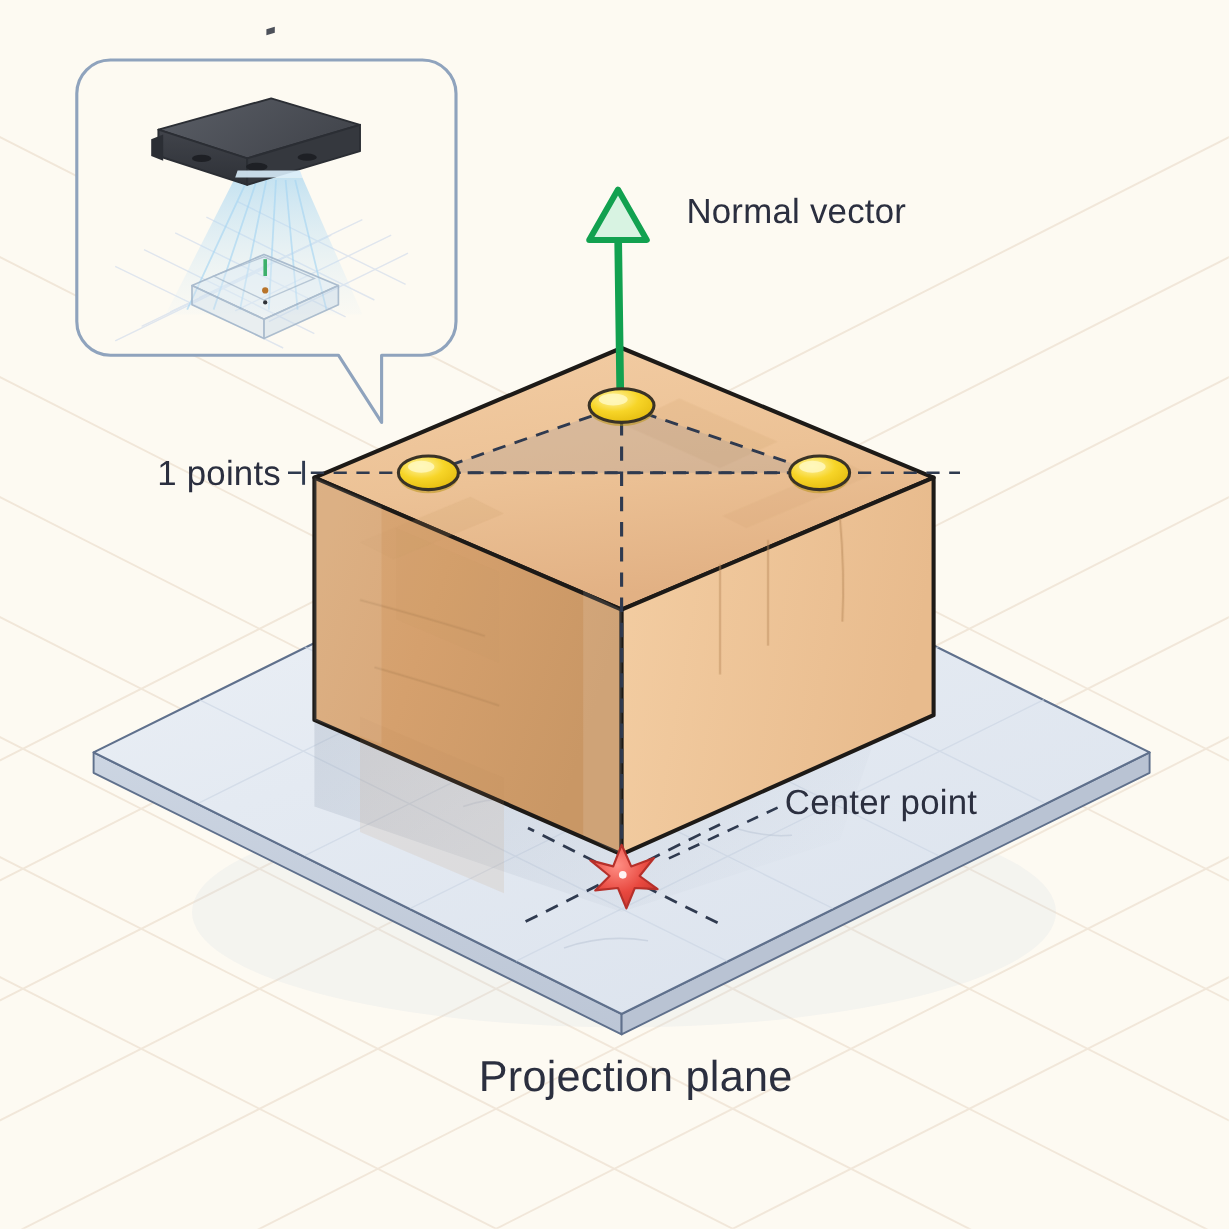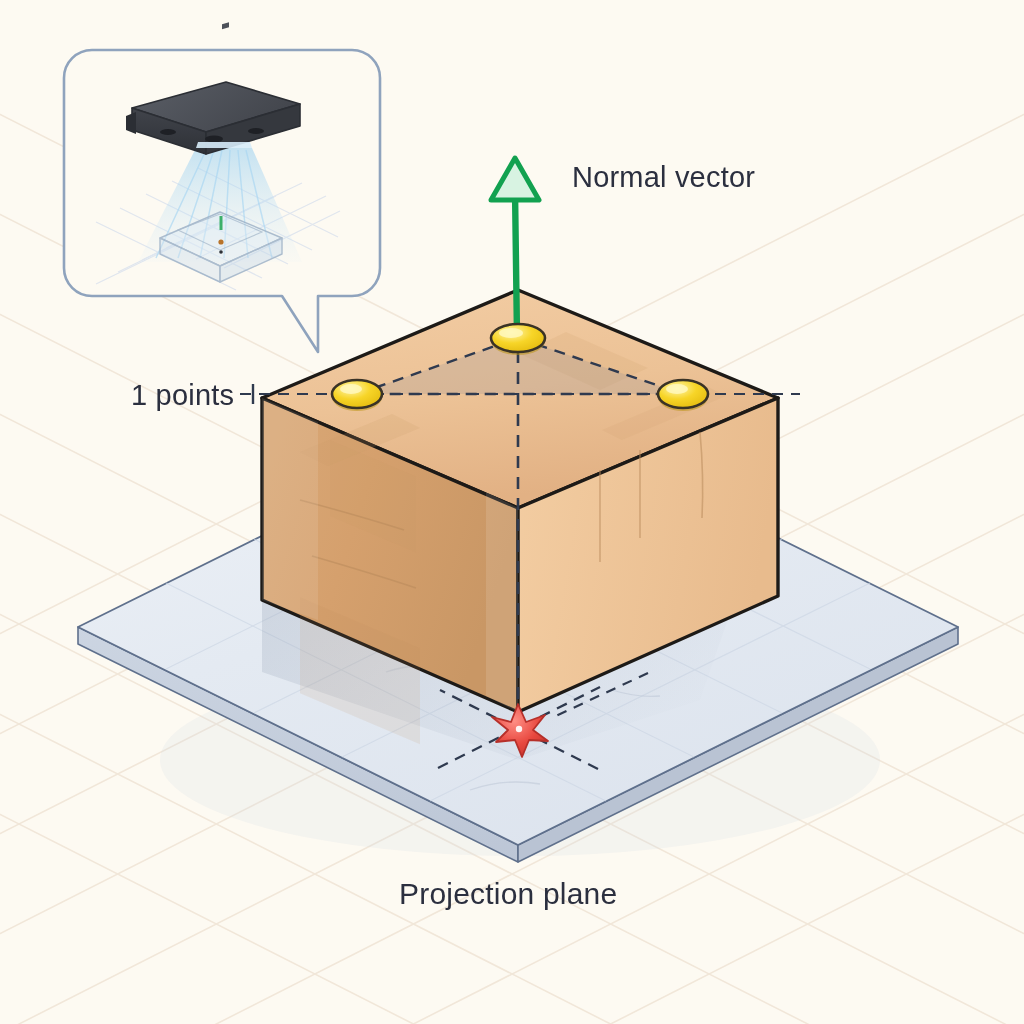--- a/index.html
+++ b/index.html
@@ -15,21 +15,21 @@
     color:#2b2f3f;
     font-family:"Liberation Sans", sans-serif;
     font-size:29px;
     letter-spacing:.2px;
     white-space:nowrap;
     line-height:1;
   }
   #label-normal-vector{left:572px;top:163px;}
   #label-3-points{left:131px;top:381px;}
   #label-center-point{left:654px;top:655px;}
-  #label-projection-plane{left:399px;top:879px;font-size:30px;}
+  #label-projection-plane{left:399px;top:879px;font-size:36px;}
 </style>
 </head>
 <body>
 
 <div id="stage">
 
   <svg class="layer">
     <defs>
       <clipPath id="clipAll">
           <rect x="0" y="0" width="1024" height="1024"></rect>
@@ -269,15 +269,16 @@
         <ellipse cx="256" cy="131" rx="8" ry="3" fill="#1e2025"></ellipse>
         <path d="M196 148 L252 148 L250 142 L198 142 Z" fill="#d7ecfa" opacity="0.9"></path>
         <path d="M126 116 L136 112 L136 134 L126 130 Z" fill="#2b2e34"></path>
         <rect x="222" y="88" width="7" height="5" fill="#4d515a" transform="skewY(-16)"></rect>
       </g>
     </g>
   </svg>
 
   <div class="lbl" id="label-normal-vector">Normal vector</div>
   <div class="lbl" id="label-3-points">1 points</div>
+  <div class="lbl" id="label-center-point">Center point</div>
   <div class="lbl" id="label-projection-plane">Projection plane</div>
 
 </div>
 
 </body></html>

